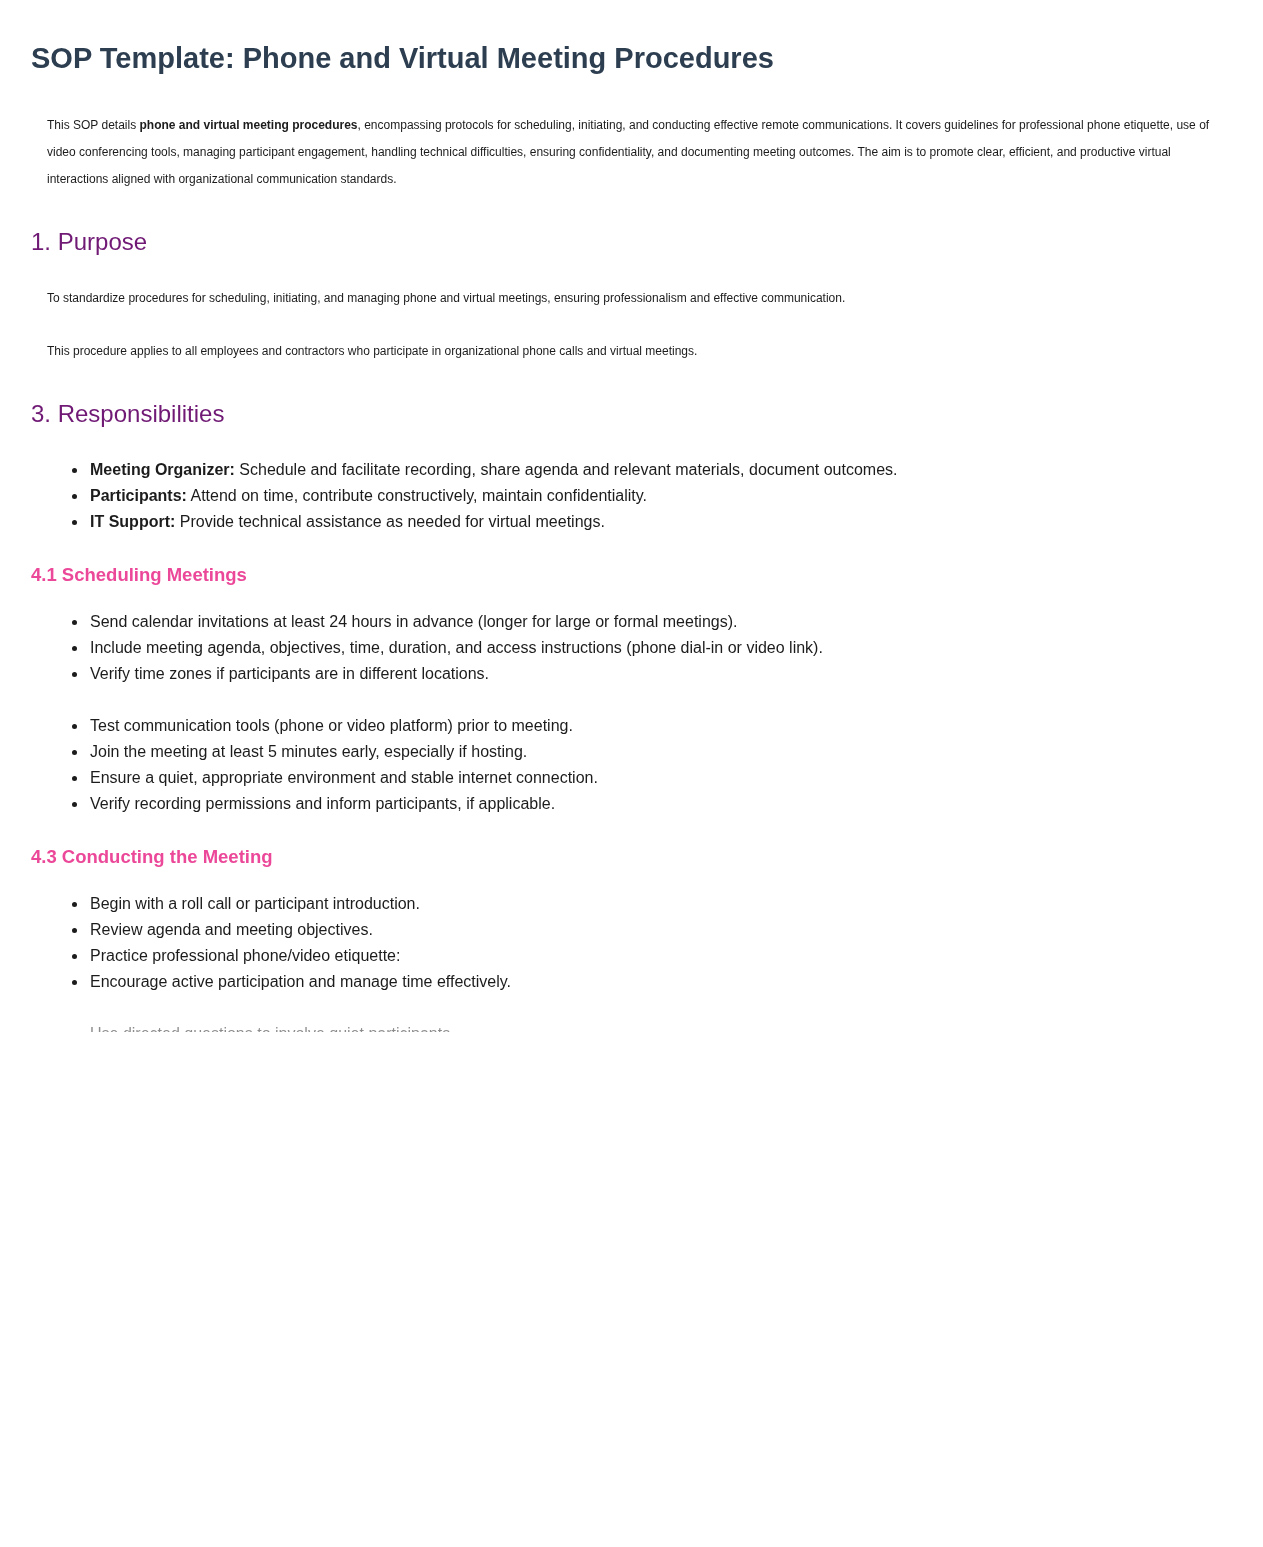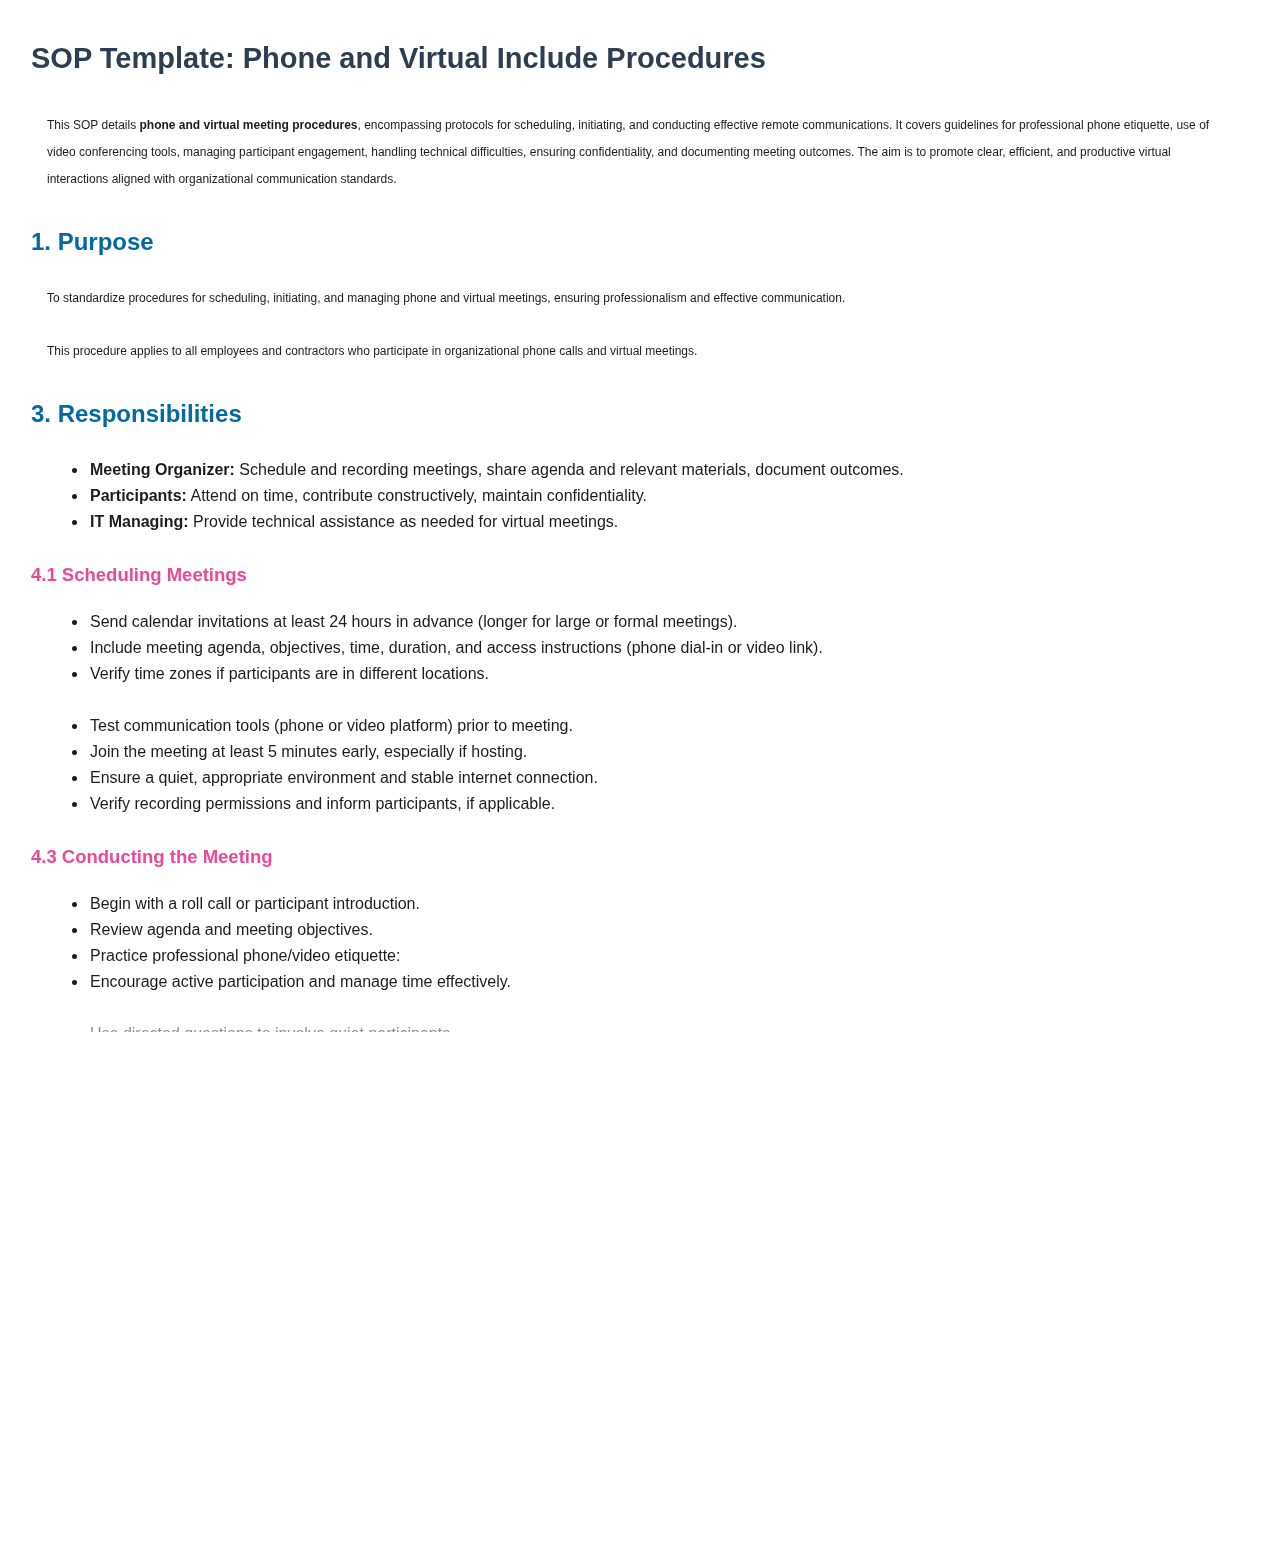--- a/index.html
+++ b/index.html
@@ -20,24 +20,24 @@
     overflow: hidden;
   }
   h1 {
     color: #2c3e50;
     font-size: 29px;
     line-height: 1.25;
     font-weight: bold;
     margin: 16px 0 36px 0;
   }
   h2 {
-    color: #0369a1;
+    color: #701a75;
     font-size: 24px;
     line-height: 1.25;
-    font-weight: bold;
+    font-weight: normal;
     margin: 34px 0 28px 0;
   }
   h3 {
     color: #ec4899;
     font-size: 18.5px;
     line-height: 1.3;
     font-weight: bold;
     margin: 28px 0 22px 0;
   }
   p {
@@ -74,34 +74,34 @@
   .cut-row ul.doc-list {
     margin: 0;
     list-style: none; 
   }
 </style>
 </head>
 <body>
 
 <div class="page">
 
-  <h1>SOP Template: Phone and Virtual Include Procedures</h1>
+  <h1>SOP Template: Phone and Virtual Meeting Procedures</h1>
 
   <p class="intro"><span>This SOP details </span><strong>phone and virtual meeting procedures</strong><span>, encompassing protocols for scheduling, initiating, and conducting effective remote communications. It covers guidelines for professional phone etiquette, use of video conferencing tools, managing participant engagement, handling technical difficulties, ensuring confidentiality, and documenting meeting outcomes. The aim is to promote clear, efficient, and productive virtual interactions aligned with organizational communication standards.</span></p>
 
   <h2>1. Purpose</h2>
   <p>To standardize procedures for scheduling, initiating, and managing phone and virtual meetings, ensuring professionalism and effective communication.</p>
 
   <p>This procedure applies to all employees and contractors who participate in organizational phone calls and virtual meetings.</p>
 
   <h2>3. Responsibilities</h2>
   <ul class="doc-list">
-    <li><strong>Meeting Organizer:</strong><span> Schedule and recording meetings, share agenda and relevant materials, document outcomes.</span></li>
+    <li><strong>Meeting Organizer:</strong><span> Schedule and facilitate recording, share agenda and relevant materials, document outcomes.</span></li>
     <li><strong>Participants:</strong><span> Attend on time, contribute constructively, maintain confidentiality.</span></li>
-    <li><strong>IT Managing:</strong><span> Provide technical assistance as needed for virtual meetings.</span></li>
+    <li><strong>IT Support:</strong><span> Provide technical assistance as needed for virtual meetings.</span></li>
   </ul>
 
 
   <h3>4.1 Scheduling Meetings</h3>
   <ul class="doc-list">
     <li>Send calendar invitations at least 24 hours in advance (longer for large or formal meetings).</li>
     <li>Include meeting agenda, objectives, time, duration, and access instructions (phone dial-in or video link).</li>
     <li>Verify time zones if participants are in different locations.</li>
   </ul>
 

